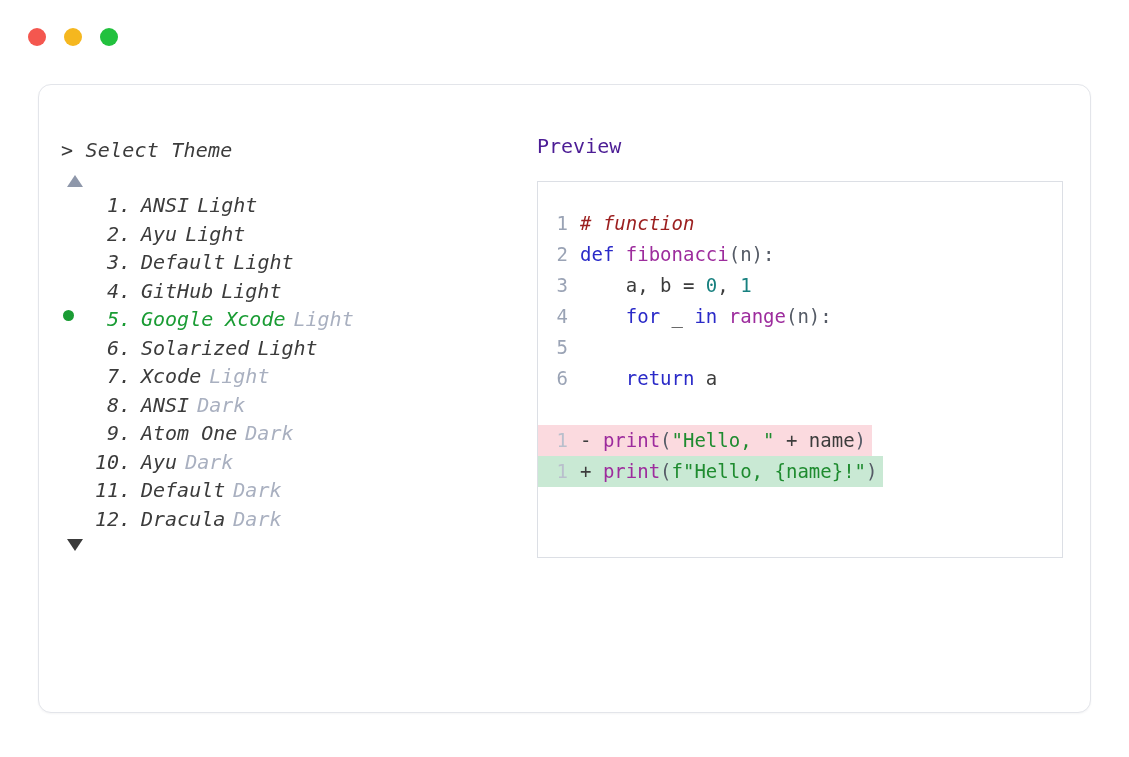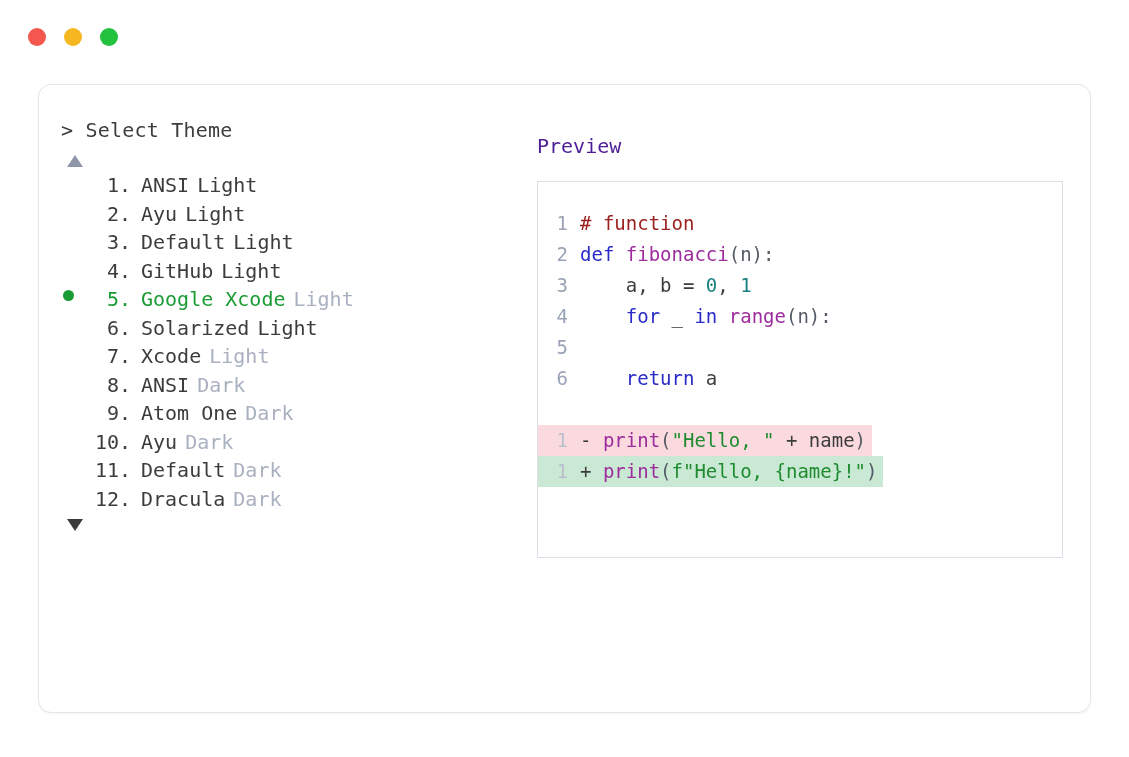--- a/index.html
+++ b/index.html
@@ -44,21 +44,21 @@
     width:1053px;height:629px;
     background:#fff;
     border:1px solid var(--card-border);
     border-radius:13px;
     box-shadow:0 1px 2px rgba(60,64,80,.05);
   }
 
   .inner{position:relative;width:100%;height:100%;}
 
   
-  .left{position:absolute;left:22px;top:32px;width:470px;}
+  .left{position:absolute;left:22px;top:52px;width:470px;font-style:italic;}
   .prompt{
     font-size:20px;line-height:26px;color:#3c3c3c;
     letter-spacing:.2px;white-space:pre;
   }
   .scroll-up{
     margin-top:12px;margin-left:6px;
     width:0;height:0;
     border-left:8px solid transparent;
     border-right:8px solid transparent;
     border-bottom:12px solid #8e97aa;
@@ -118,21 +118,21 @@
   .ln{
     width:42px;flex:0 0 42px;text-align:right;
     color:var(--dim);padding-right:12px;
   }
   .code{color:#3c3c3c;margin-top:20px;}
   .blank{height:31px;}
   .kw{color:var(--kw);}
   .fn{color:var(--fn);}
   .num{color:var(--num);}
   .str{color:var(--str);}
-  .cmt{color:var(--cmt);}
+  .cmt{color:var(--cmt);font-style:italic;}
   .pn{color:var(--punct);}
   .diffline{display:flex;align-items:baseline;font-size:19px;line-height:31px;white-space:pre;}
   .diffline .ln{color:#b9bfcc;}
   .diff-body{padding-right:6px;}
   .diff-del .diff-body,.diff-del .ln{background:var(--del-bg);}
   .diff-add .diff-body,.diff-add .ln{background:var(--add-bg);}
   .diff-del .ln,.diff-add .ln{padding-right:12px;}
   .sign{color:#3c3c3c;}
 
   

